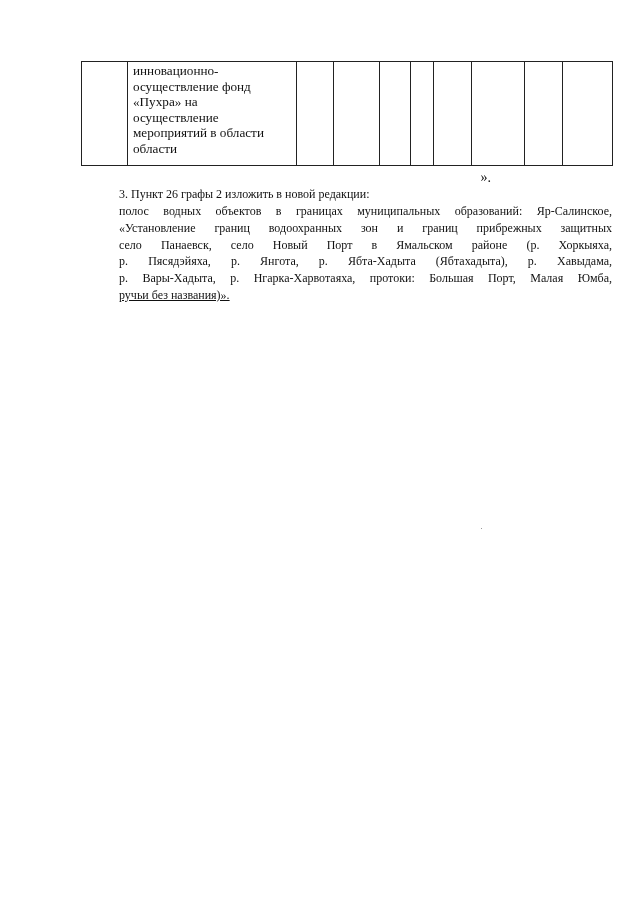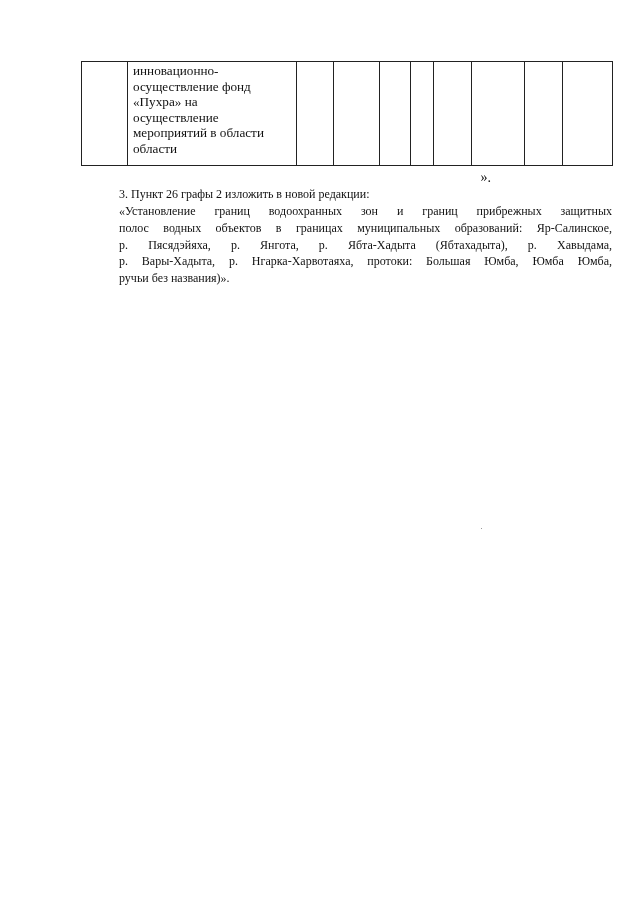--- a/index.html
+++ b/index.html
@@ -73,20 +73,21 @@
       text-align: justify;
       text-align-last: justify;
       white-space: nowrap;
       height: 16.8px;
     }
     .para-body .line.first {
       text-indent: 38px;
     }
     .para-body .line.last {
       text-align-last: left;
+      text-decoration: underline;
     }
     .scan-dot {
       position: absolute;
       left: 481px;
       top: 528px;
       width: 1px;
       height: 1px;
       background: #999999;
     }
   </style>
@@ -129,21 +130,22 @@
       <td></td>
     </tr>
   </tbody>
     </table>
 
   <div class="close-quote">».</div>
 
   <div class="para para-heading">3. Пункт 26 графы 2 изложить в новой редакции:</div>
 
   <div class="para para-body">
+    <span class="line">полос водных объектов в границах муниципальных образований: Яр-Салинское,</span>
     <span class="line first">«Установление границ водоохранных зон и границ прибрежных  защитных</span>
-    <span class="line">полос водных объектов в границах муниципальных образований: Яр-Салинское,</span>
+    <span class="line">село  Панаевск,  село  Новый  Порт  в  Ямальском  районе  (р. Хоркыяха,</span>
     <span class="line">р. Пясядэйяха,    р. Янгота,    р. Ябта-Хадыта    (Ябтахадыта),    р. Хавыдама,</span>
-    <span class="line">р. Вары-Хадыта, р. Нгарка-Харвотаяха, протоки: Большая Юмба, Юмба Юмба,</span>
+    <span class="line">р. Вары-Хадыта, р. Нгарка-Харвотаяха, протоки: Большая Порт, Малая Юмба,</span>
     <span class="line last">ручьи без названия)».</span>
   </div>
 
   <div class="scan-dot"></div>
 </div>
 
 </body></html>

